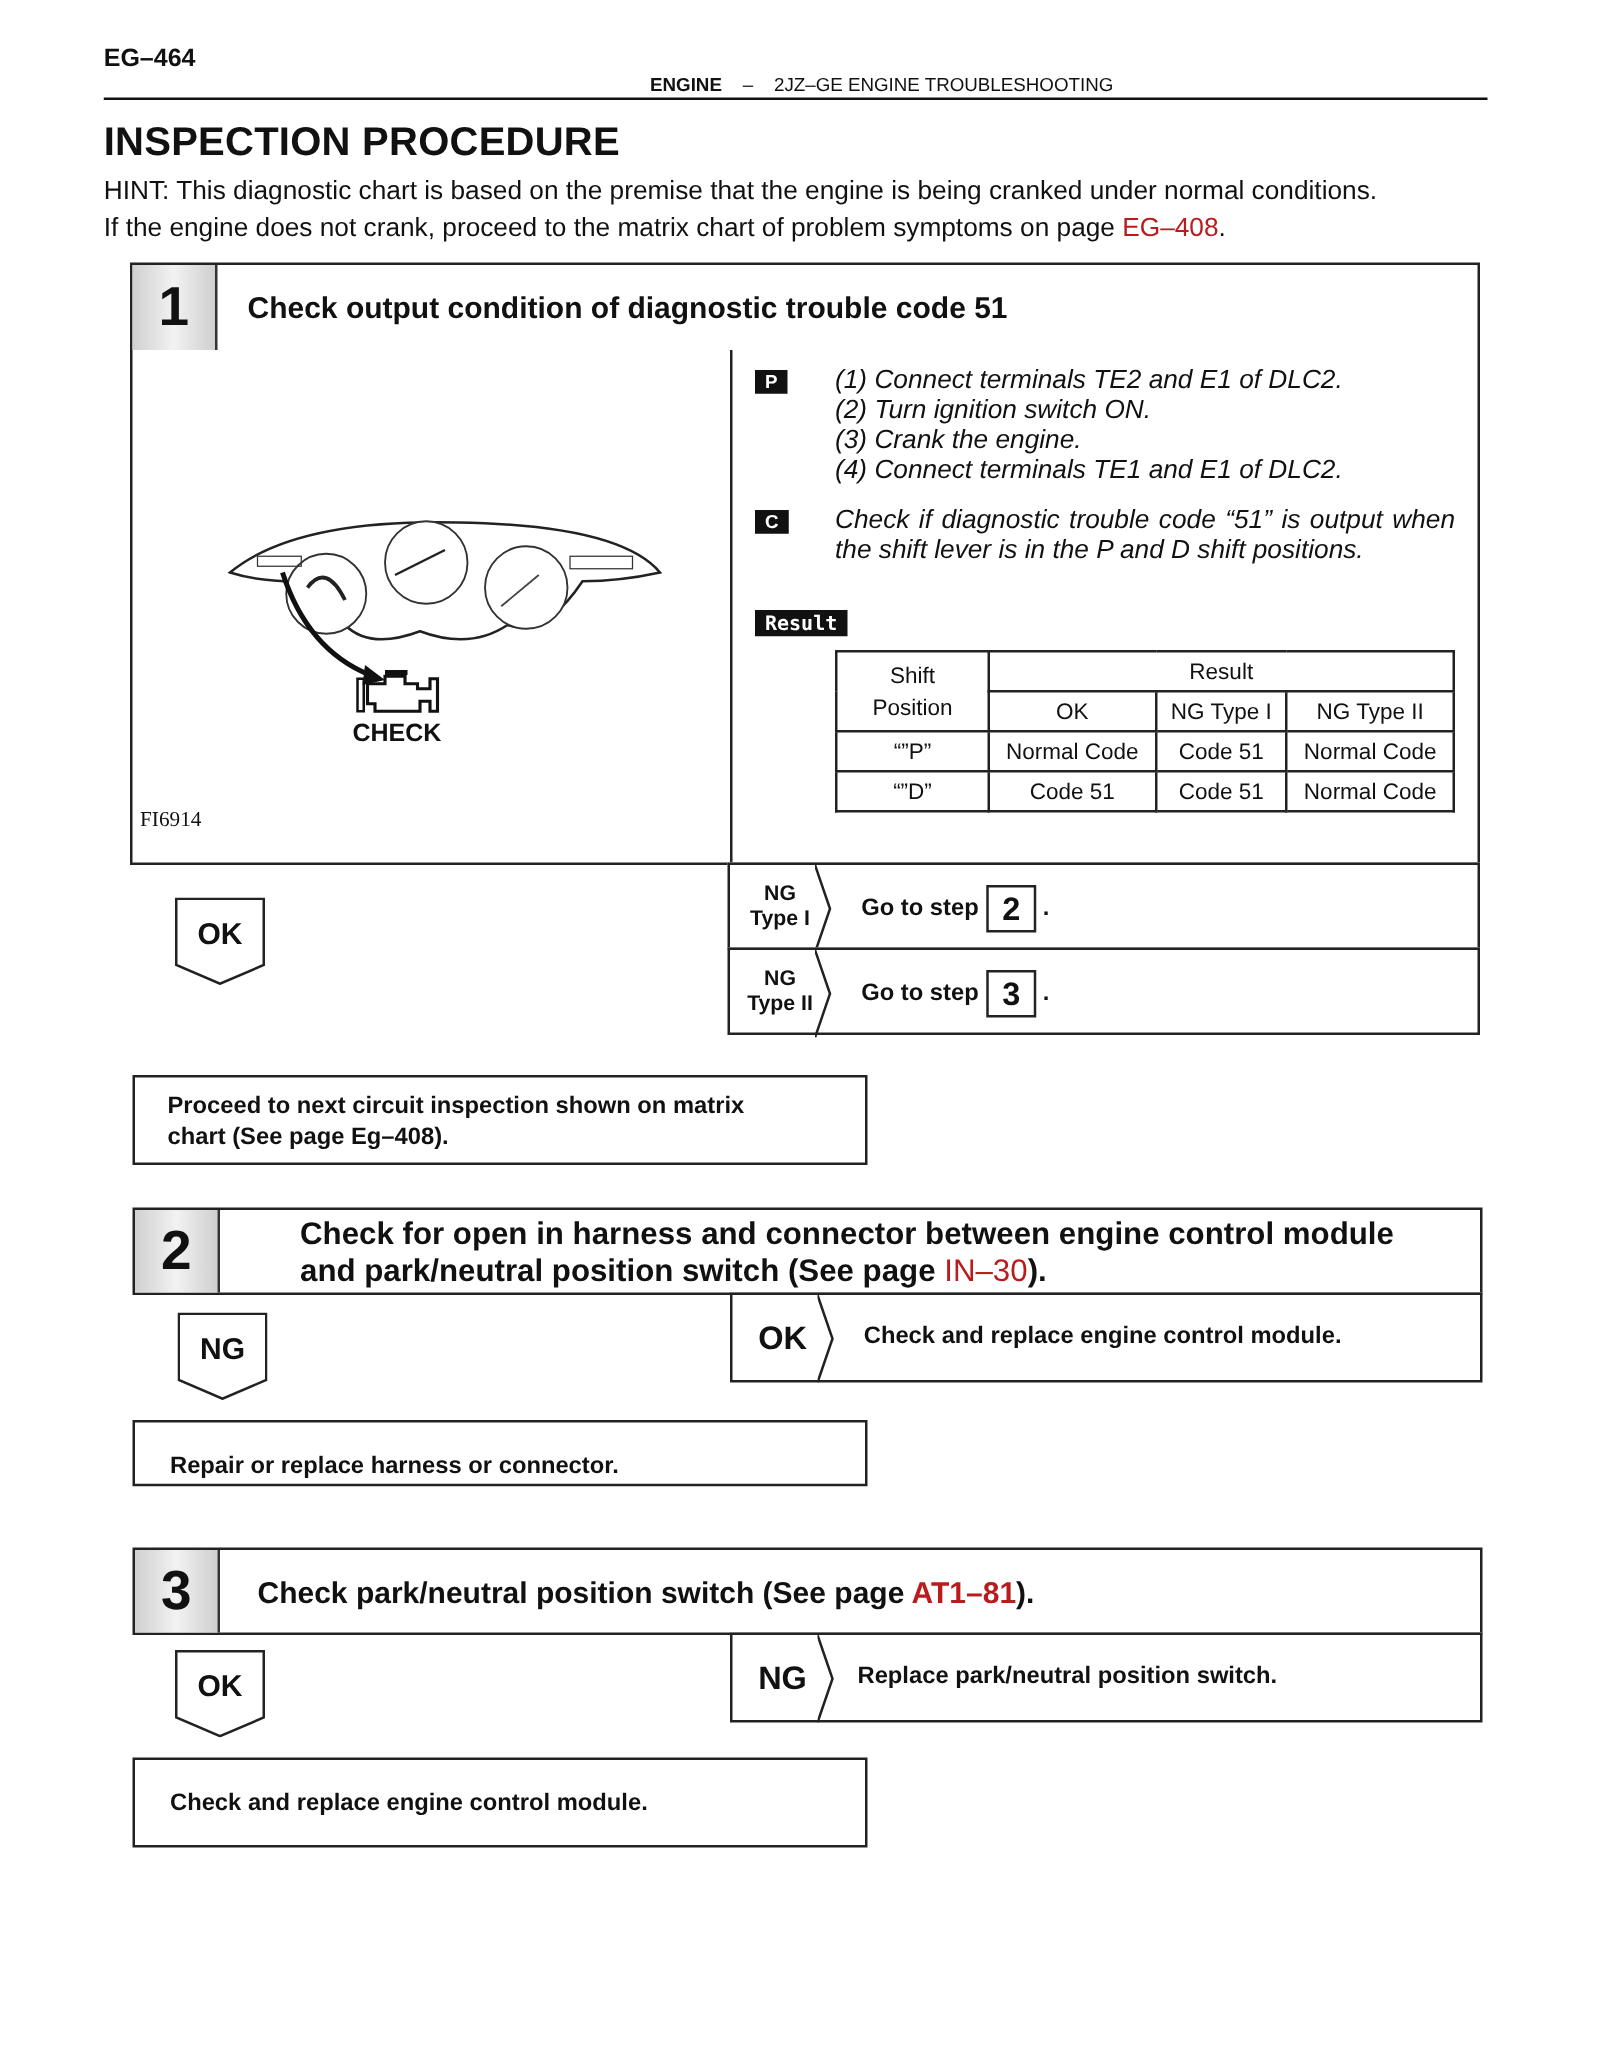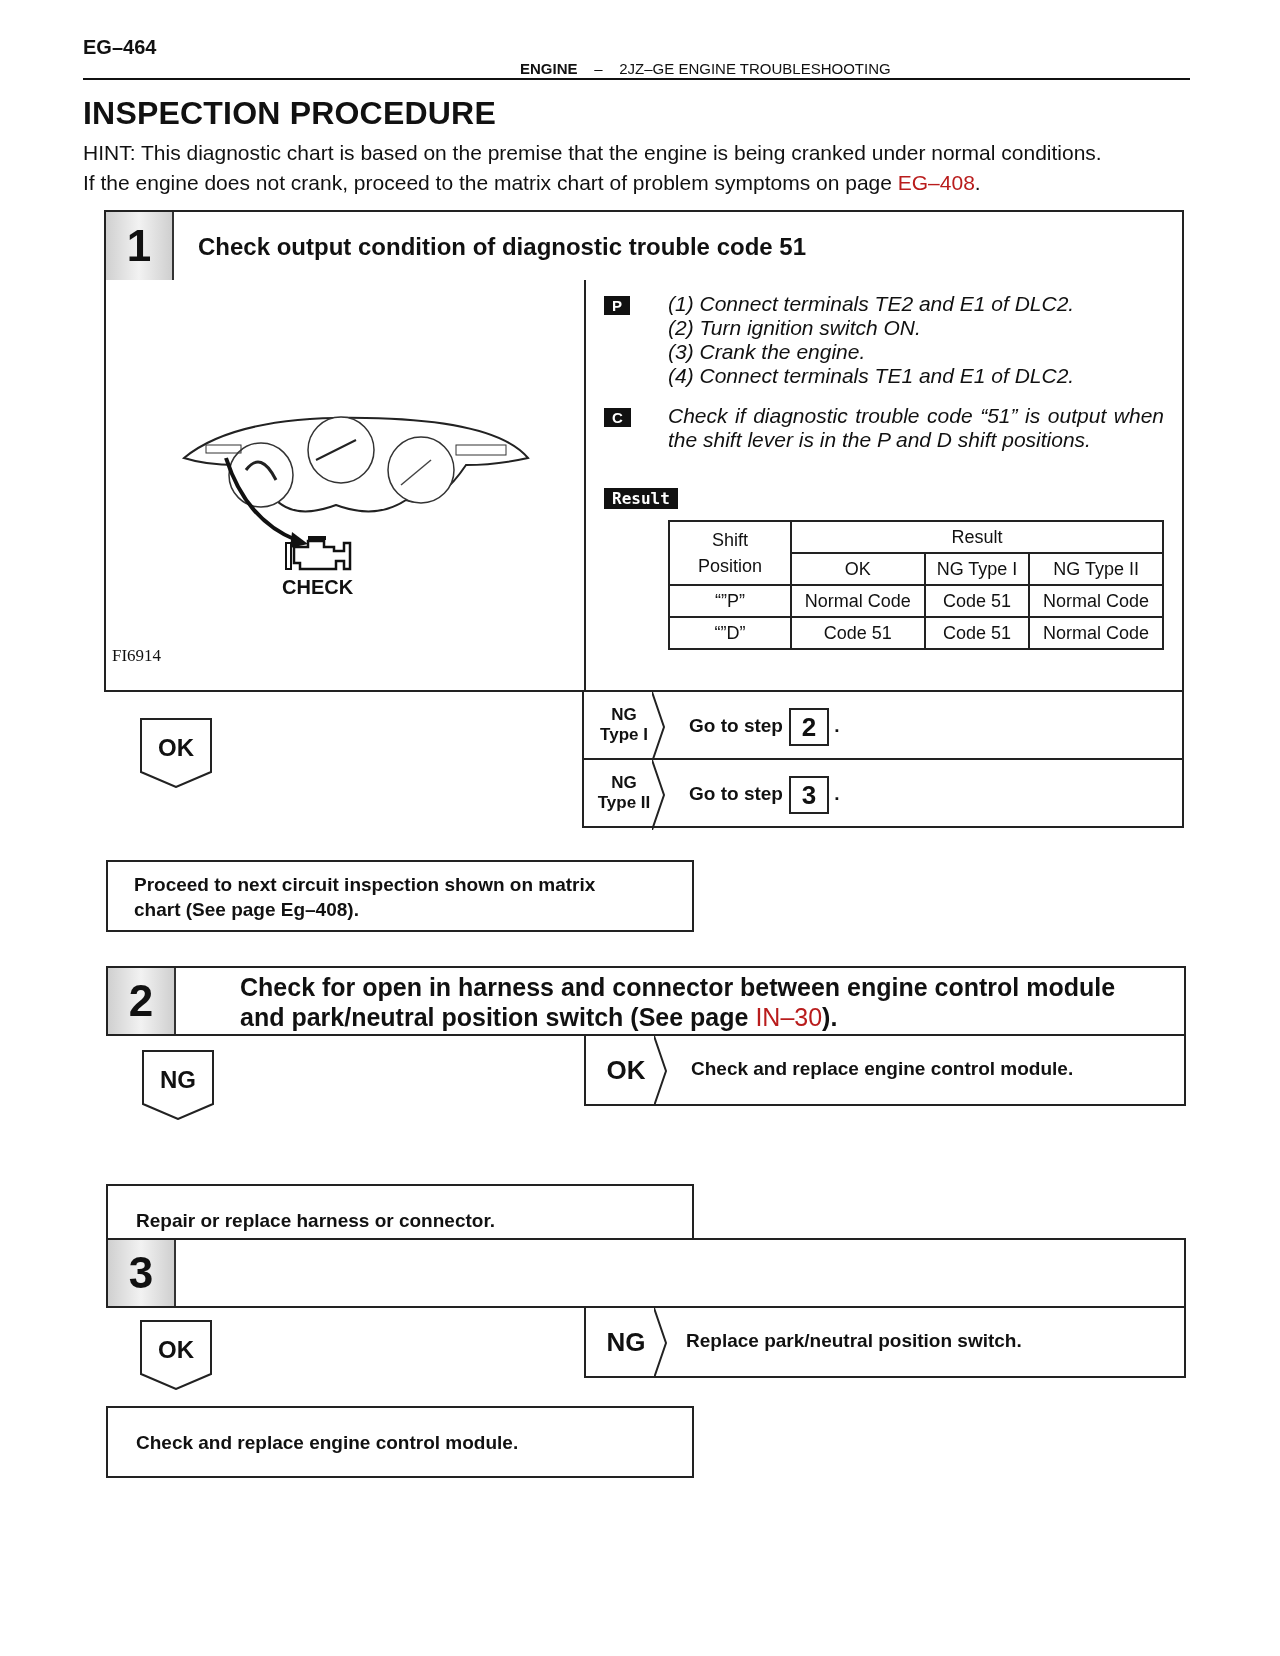--- a/index.html
+++ b/index.html
@@ -175,26 +175,27 @@
       <path d="M0 0 L12 35 L0 70" fill="none" stroke="#222" stroke-width="2"></path>
     </svg>
   <div class="go-text" style="top:22px; font-size:19px;">Check and replace engine control module.</div>
 </div>
 <div class="pent" style="left:142px; top:1050px;">
   <svg width="72" height="70" viewBox="0 0 72 70">
       <path d="M1 1 H71 V54 L36 69 L1 54 Z" fill="#fff" stroke="#222" stroke-width="2"></path>
     </svg>
   <div class="pent-label">NG</div>
 </div>
-<div class="abs box" style="left:106px; top:1136px; width:588px; height:72px;margin-top:48px;">
+<div class="abs box" style="left:106px; top:1136px; width:588px; height:53px;">
   <div class="action" style="left:28px; top:22px;">Repair or replace harness or connector.</div>
 </div>
 
 <div class="abs step-head" style="left:106px; top:1238px; width:1080px; height:70px;">
   <div class="step-num">3</div>
+  <div class="step-title" style="top:20px; left:98px;"><span>Check park/neutral position switch (See page </span><a class="link">AT1–81</a><span>).</span></div>
 </div>
 <div class="abs box" style="left:584px; top:1306px; width:602px; height:72px;">
   <div class="arrow-tag" style="font-size:26px;">NG</div>
   <svg class="chev" viewBox="0 0 14 70" preserveAspectRatio="none">
       <path d="M0 0 L12 35 L0 70" fill="none" stroke="#222" stroke-width="2"></path>
     </svg>
   <div class="go-text" style="top:22px; left:100px; font-size:19px;">Replace park/neutral position switch.</div>
 </div>
 <div class="pent" style="left:140px; top:1320px;">
   <svg width="72" height="70" viewBox="0 0 72 70">

